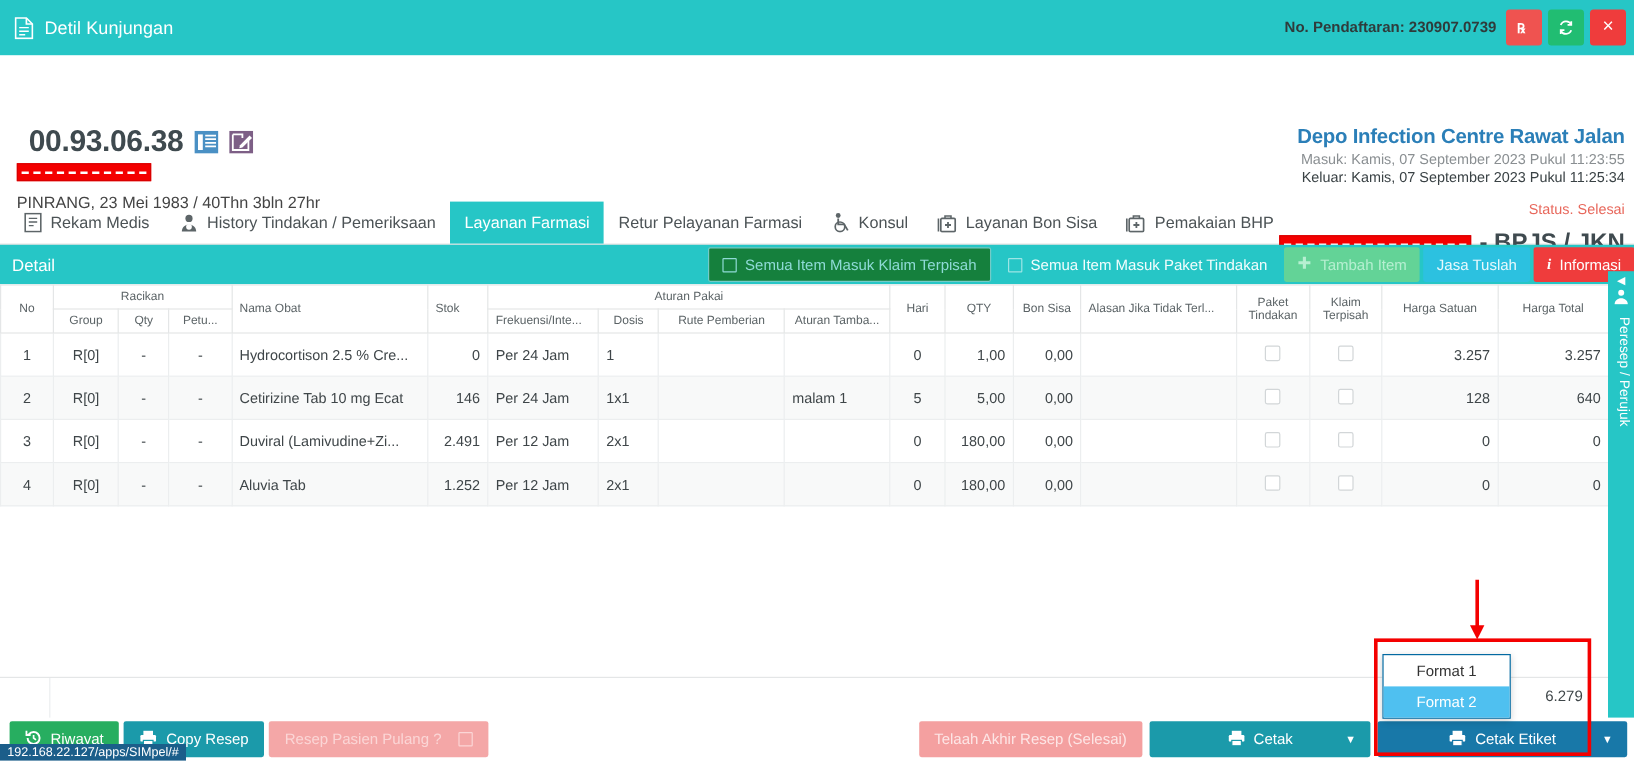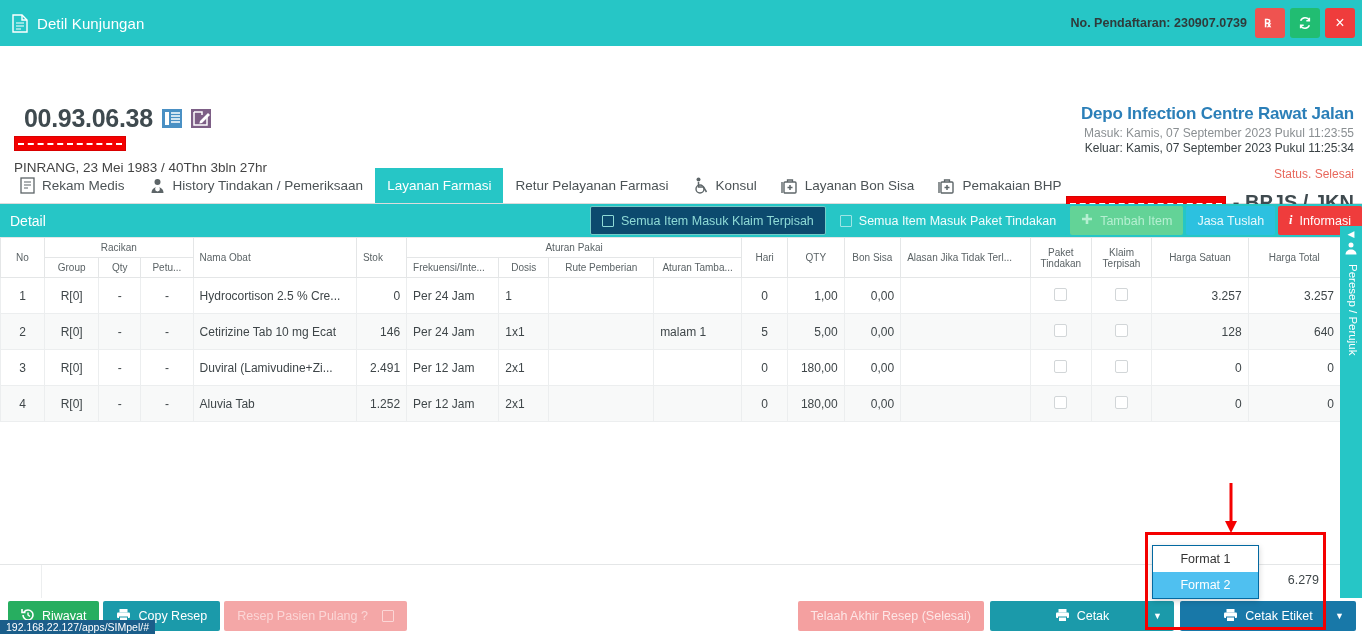--- a/index.html
+++ b/index.html
@@ -82,21 +82,21 @@
   .detail-label { color: #fff; font-size: 14px; padding-left: 10px; flex: 1; }
   .dbar-btn {
     height: 29px; display: flex; align-items: center; gap: 7px;
     padding: 0 11px; font-size: 12.5px; margin-right: 3px; cursor: pointer;
     border-radius: 2px; white-space: nowrap;
   }
   .dbar-chk {
     width: 12px; height: 12px; border: 1px solid rgba(255,255,255,.55);
     background: transparent; display: inline-block; border-radius: 1px;
   }
-  .btn-klaim { background: #0c4a6e; color: #8fdad6; border: 1px solid #73cbc7; }
+  .btn-klaim { background: #15803d; color: #8fdad6; border: 1px solid #73cbc7; }
   .btn-klaim .dbar-chk { border-color: #8fdad6; }
   .btn-paket { background: #26c6c6; color: #f2fdfd; }
   .btn-tambah { background: #63d397; color: #b6efd1; }
   .btn-jasa { background: #2cc1e0; color: #e8f9fd; }
   .btn-info { background: #ef3c3c; color: #fff; margin-right: 0; }
   .btn-info b { font-style: italic; font-family: "Liberation Serif", serif; }
 
   
   .tablewrap { position: relative; background: #fff; }
   table.grid { border-collapse: collapse; width: 1341px; table-layout: fixed; }
@@ -155,21 +155,21 @@
     gap: 7px; padding: 0 13px; font-size: 12.5px; color: #fff;
     border-radius: 2px; cursor: pointer; white-space: nowrap;
   }
   .bb-riwayat { background: #27ae60; }
   .bb-copy { background: #1b9aaa; }
   .bb-resep { background: #f4a7a7; color: #fbd6d6; gap: 14px; }
   .bb-resep .dbar-chk { border-color: #fbd6d6; }
   .bb-telaah { background: #f4a0a0; color: #fde6e6; }
   .bb-cetak { background: #1b9aaa; width: 184px; justify-content: center; position: relative; }
   .bb-cetak .caret { position: absolute; right: 12px; }
-  .bb-etiket { background: #1878a8; width: 176px; justify-content: center; position: relative; }
+  .bb-etiket { background: #1878a8; width: 208px; justify-content: center; position: relative; }
   .bb-etiket .caret { position: absolute; right: 12px; }
   .caret { font-size: 9px; }
 
   
   .dd-highlight {
     position: absolute; left: 1145px; top: 532px; width: 181px; height: 98px;
     border: 3px solid #f40000; pointer-events: none; z-index: 40;
   }
   .dropdown {
     position: absolute; left: 1152px; top: 545px; width: 107px;

